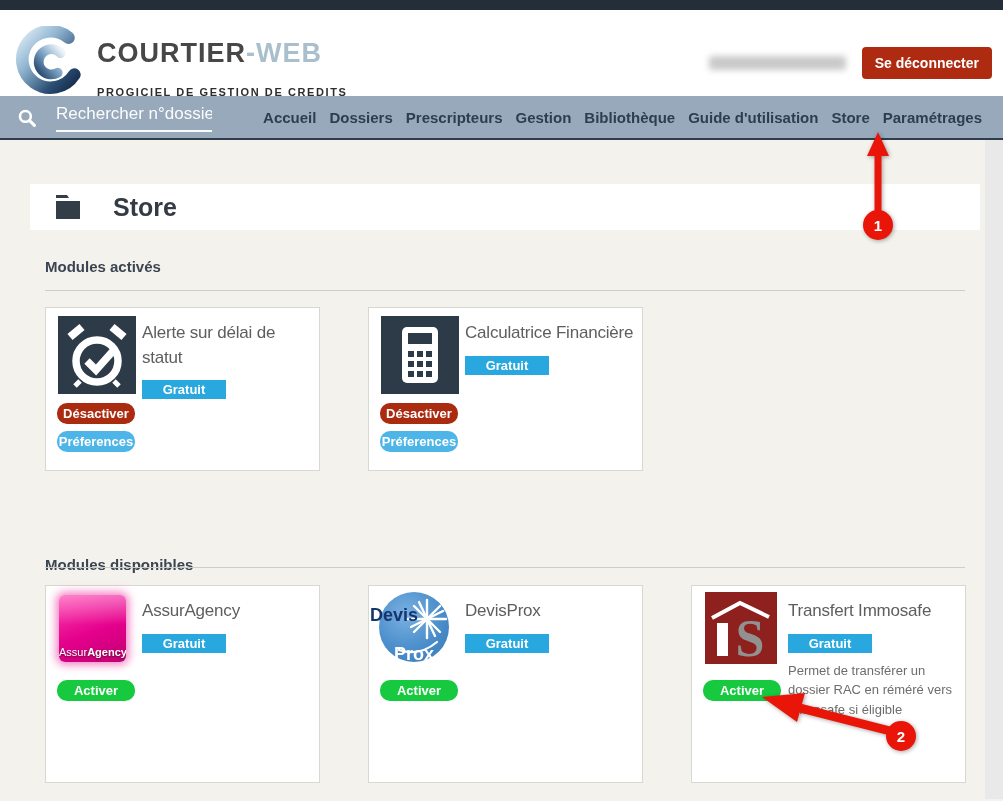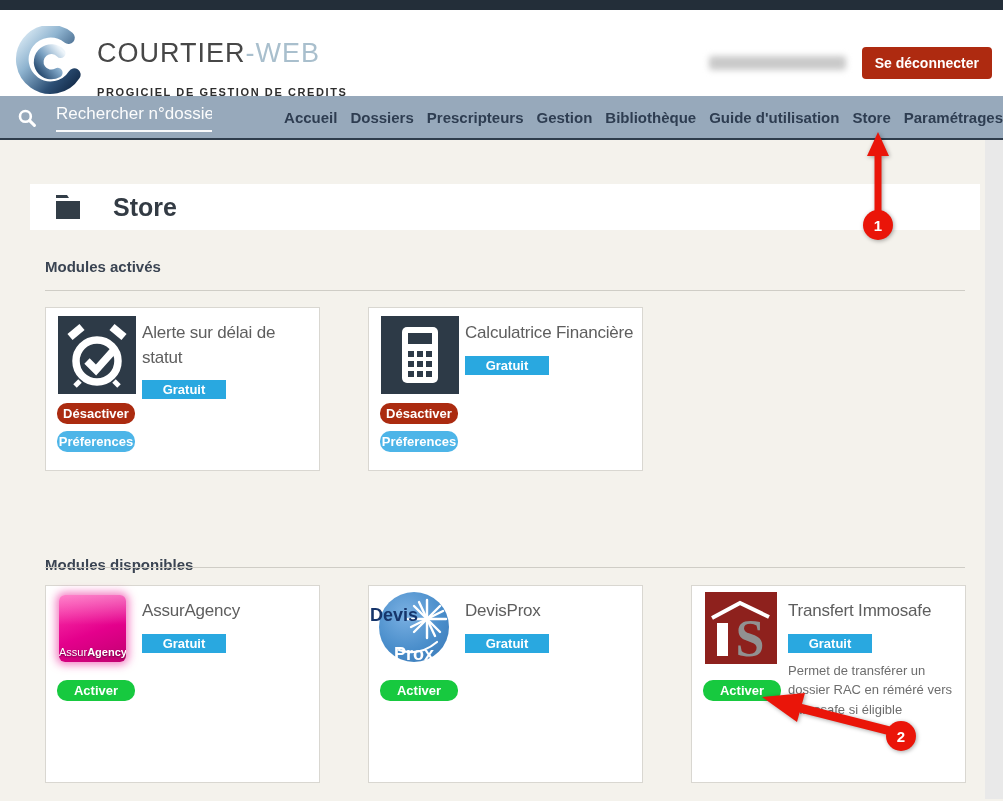--- a/index.html
+++ b/index.html
@@ -6,39 +6,39 @@
   html,body { width:1003px; height:801px; overflow:hidden; }
   body { position:relative; font-family:"Liberation Sans", sans-serif; background:#f4f2ec; }
 
   
   .topstrip { height:10px; background:#232e39; }
 
   
   .header { position:relative; height:86px; background:#ffffff; }
   .logo-sphere { position:absolute; left:10px; top:16px; }
   .logo-text { position:absolute; left:97px; top:28px; }
-  .brand-line { font-size:27px; letter-spacing:1px; color:#474747; font-weight:400; }
+  .brand-line { font-size:27px; letter-spacing:1px; color:#474747; font-weight:700; }
   .brand-suffix { color:#a9bfcd; }
   .tagline { margin-top:17px; font-size:11px; letter-spacing:1.6px; color:#2d2d2d; font-weight:700;
              font-stretch:condensed; }
   .header-right { position:absolute; right:11px; top:37px; height:32px; display:flex; align-items:center; gap:16px; }
   .welcome-redacted { width:137px; height:14px; background:#c9c9c9; border-radius:3px; filter:blur(3px); }
   .btn-logout { background:#ae2a10; color:#fff; font-size:14px; font-weight:700; padding:8px 13px;
                 border:none; border-radius:4px; cursor:pointer; }
 
   
   .navbar { position:relative; height:44px; background:#97a9bb; border-bottom:2px solid #2f3d4c;
             display:flex; align-items:center; }
   .search { display:flex; align-items:center; margin-left:18px; }
   .search-icon { margin-top:2px; cursor:pointer; }
   .search-input { margin-left:20px; width:156px; background:transparent; border:none; outline:none;
                   border-bottom:2px solid #fafbfc; color:#fff; font-size:17px; padding:1px 0 6px 0;
                   font-family:"Liberation Sans", sans-serif; }
   .search-input::placeholder { color:#ffffff; opacity:.97; }
-  .nav-items { margin-left:auto; display:flex; gap:13px; padding-right:0; }
+  .nav-items { margin-left:auto; display:flex; gap:13px; padding-right:21px; }
   .nav-item { font-size:15px; font-weight:700; color:#2e3d51; cursor:pointer; white-space:nowrap; }
 
   
   .main { position:relative; height:659px; background:#f4f2ec; }
   .right-strip { position:absolute; right:0; top:0; width:18px; height:100%; background:#e9e9e9; }
 
   .store-band { position:absolute; left:30px; top:44px; width:950px; height:46px; background:#fff;
                 display:flex; align-items:center; }
   .folder-icon { margin-left:25px; }
   .store-title { margin-left:29px; font-size:25px; font-weight:700; color:#333b44; }

